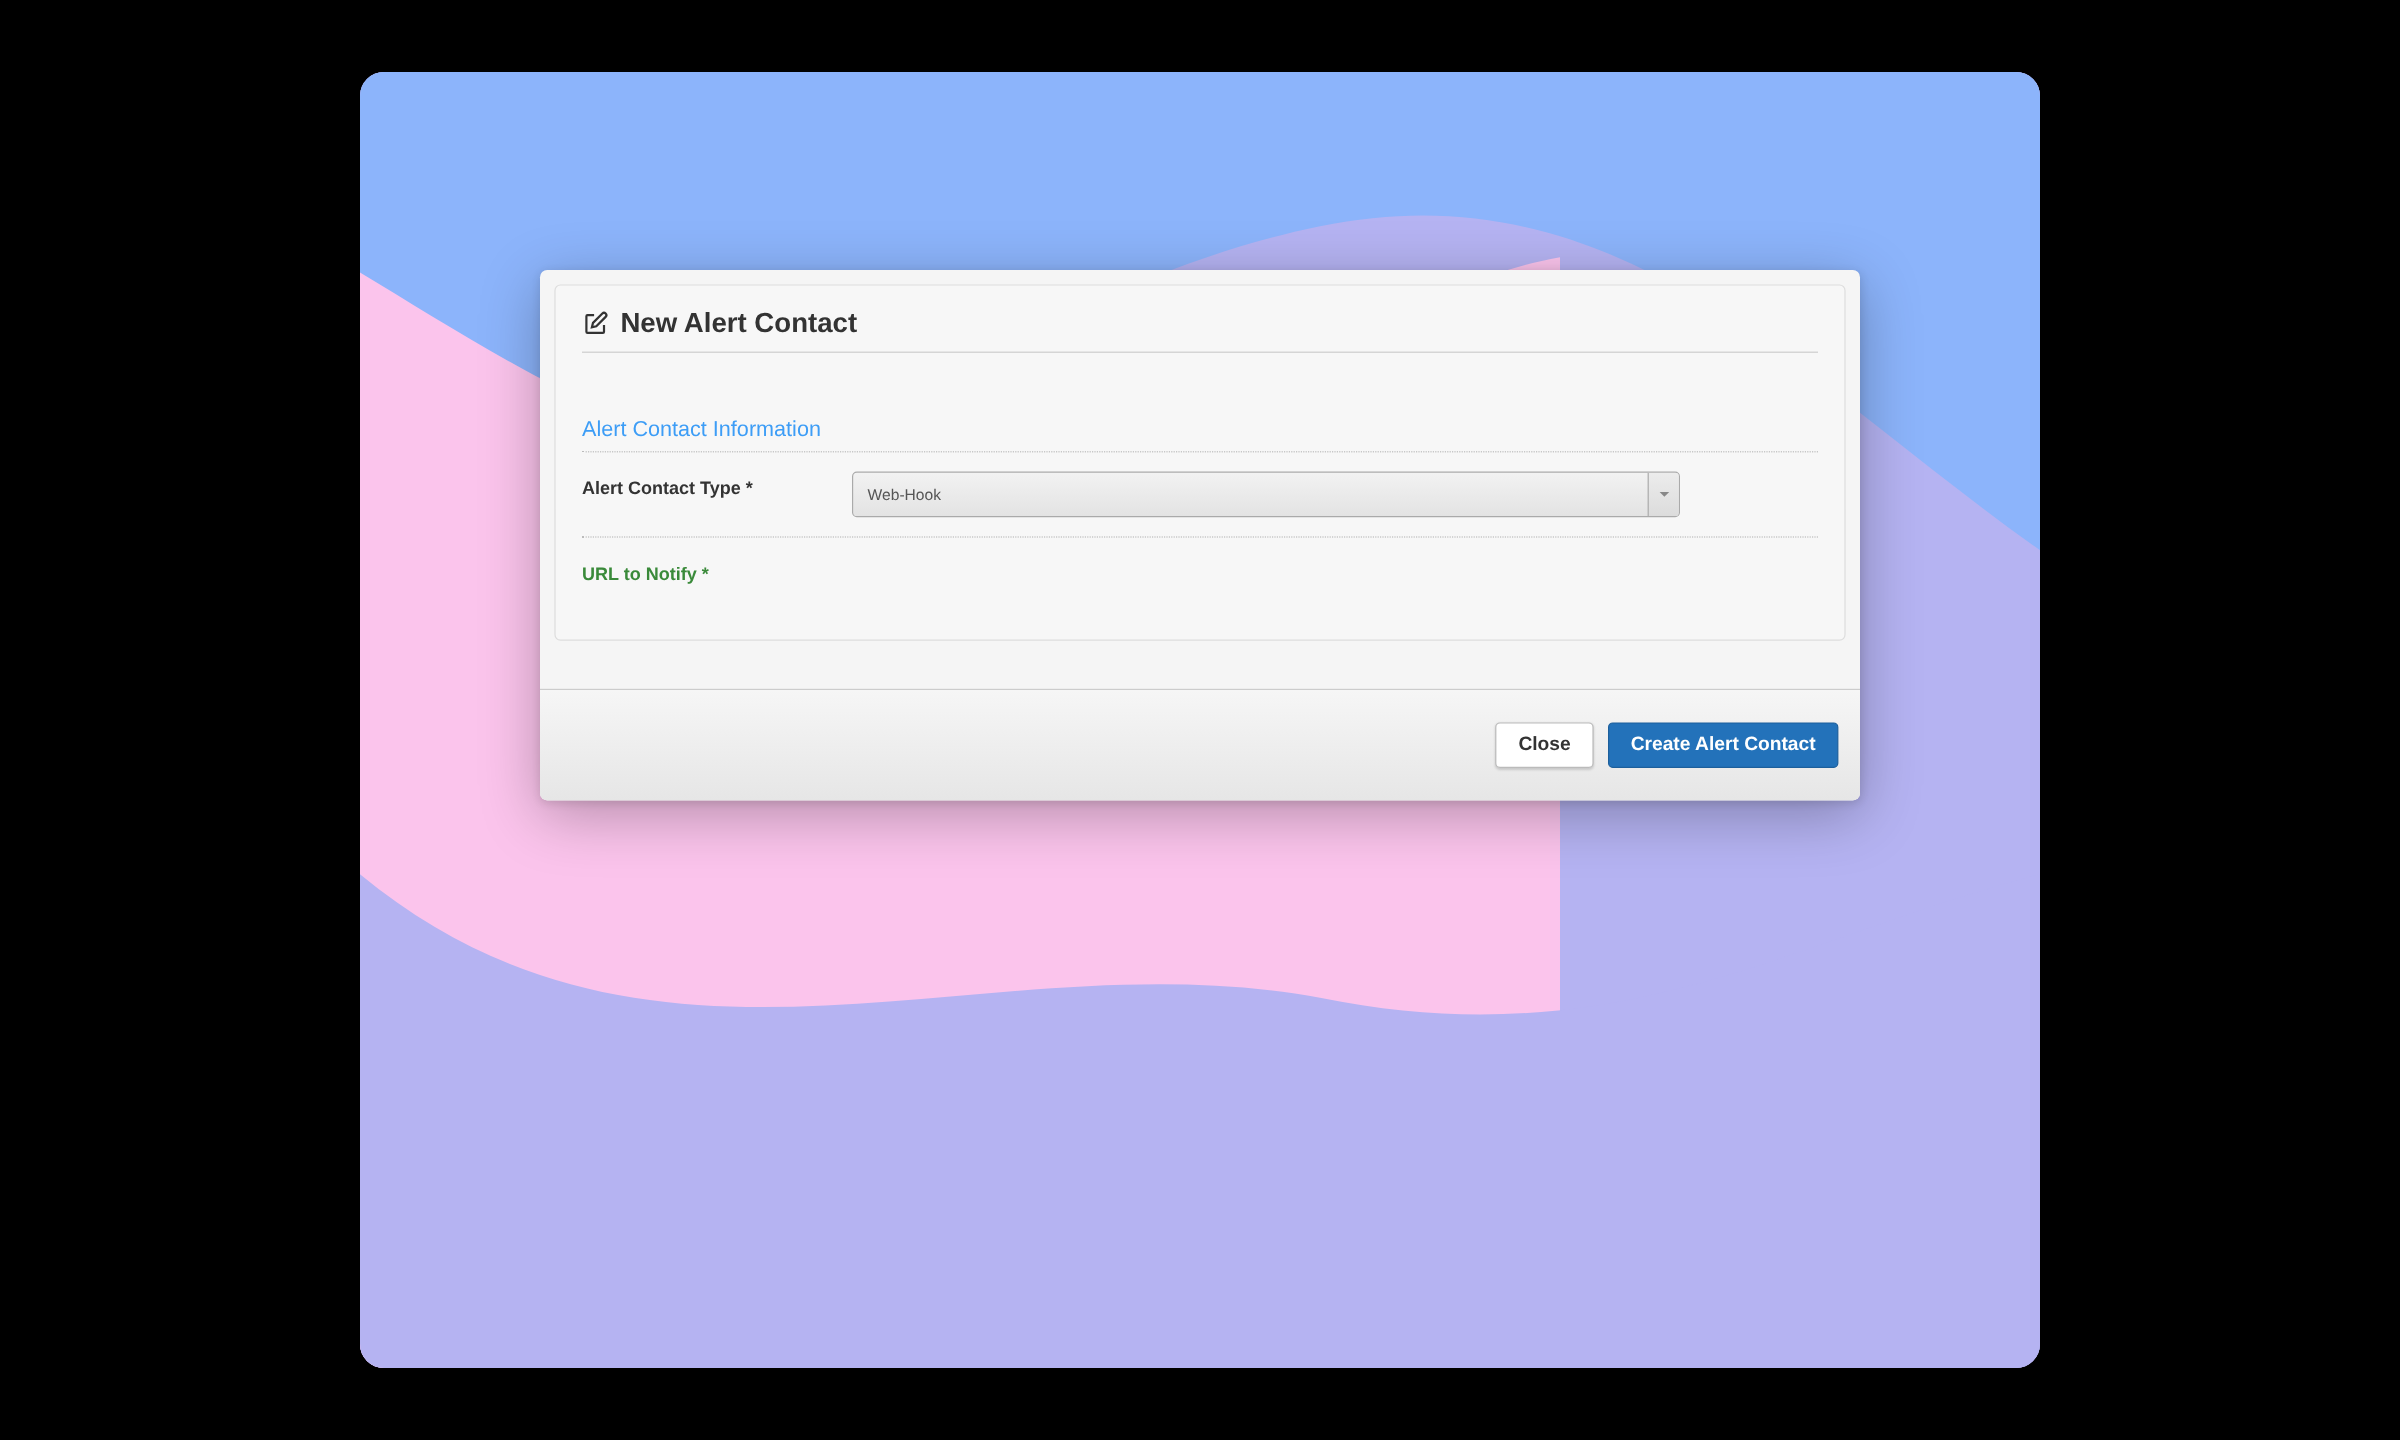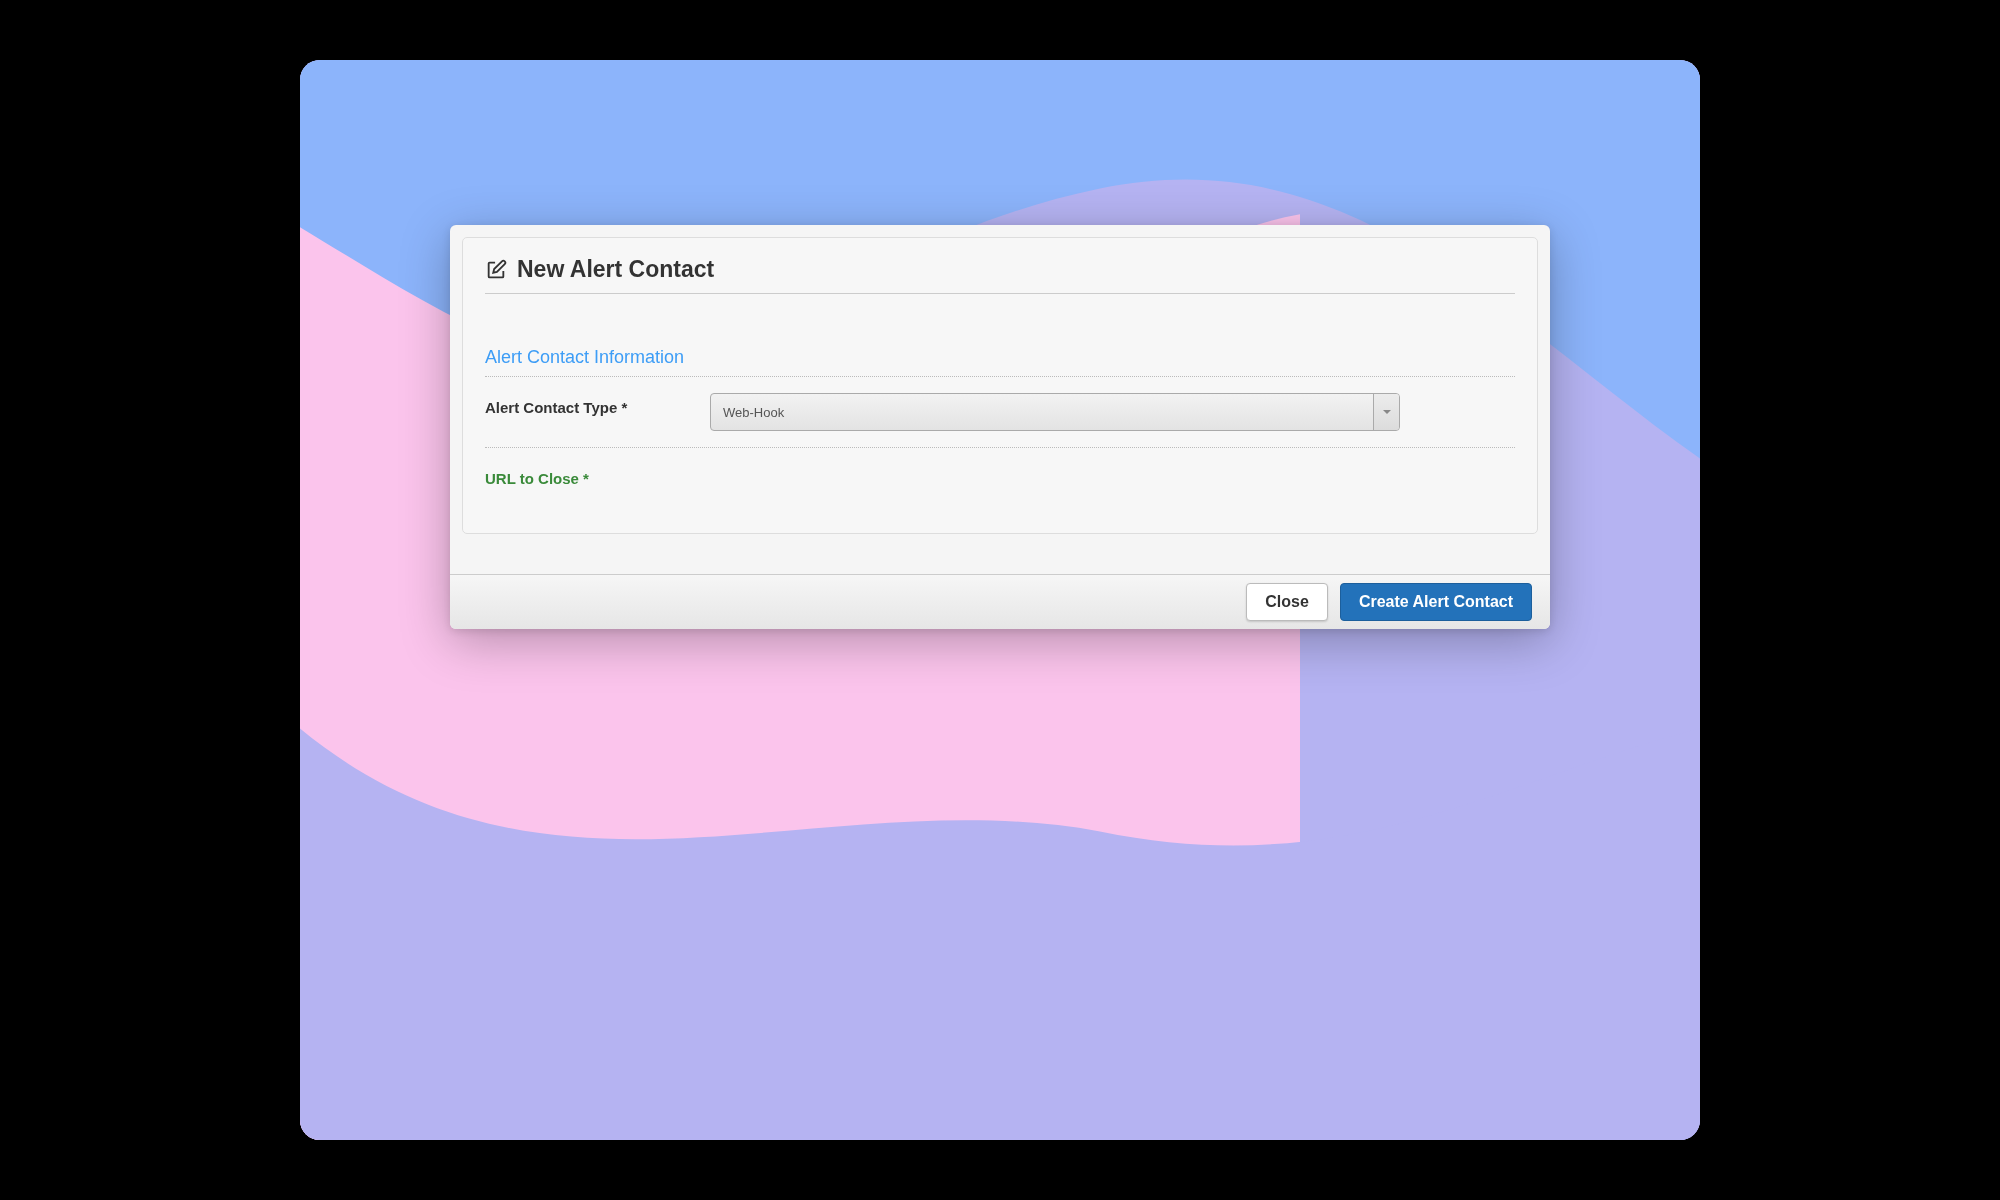--- a/index.html
+++ b/index.html
@@ -115,21 +115,21 @@
     border-radius: 2px;
     background: #e9e9e9;
     padding: 10px 12px;
     font-size: 17px;
     color: #3a8a3a;
     font-family: inherit;
     resize: both;
   }
   .footer {
     margin-top: 40px;
-    padding: 8px 18px;
+    padding: 27px 18px;
     border-top: 1px solid #ccc;
     background: linear-gradient(#f6f6f6, #e6e6e6);
     display: flex;
     justify-content: flex-end;
     gap: 12px;
   }
   .btn {
     padding: 9px 18px;
     font-size: 16px;
     font-weight: 700;
@@ -181,21 +181,21 @@
             <div class="select-arrow">
               <svg viewBox="0 0 10 10">
                   <path d="M1 3 L5 7 L9 3 Z" fill="currentColor"></path>
                 </svg>
             </div>
           </div>
         </div>
       </div>
 
       <div class="form-row last">
-        <div class="form-label valid">URL to Close *</div>
+        <div class="form-label valid">URL to Notify *</div>
       </div>
     </div>
 
     <div class="footer">
       <button class="btn btn-default">Close</button>
       <button class="btn btn-primary">Create Alert Contact</button>
     </div>
   </div>
 </div>
 

